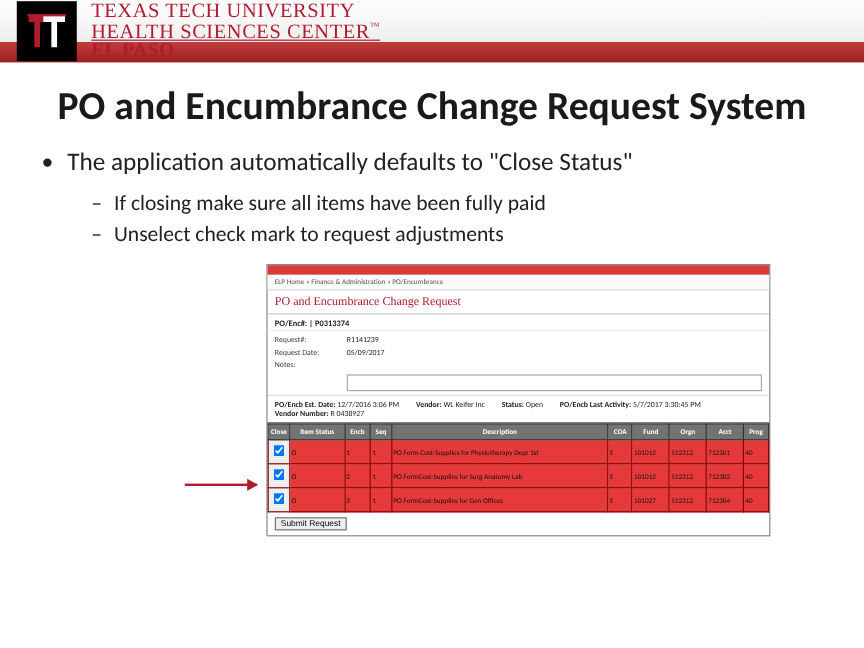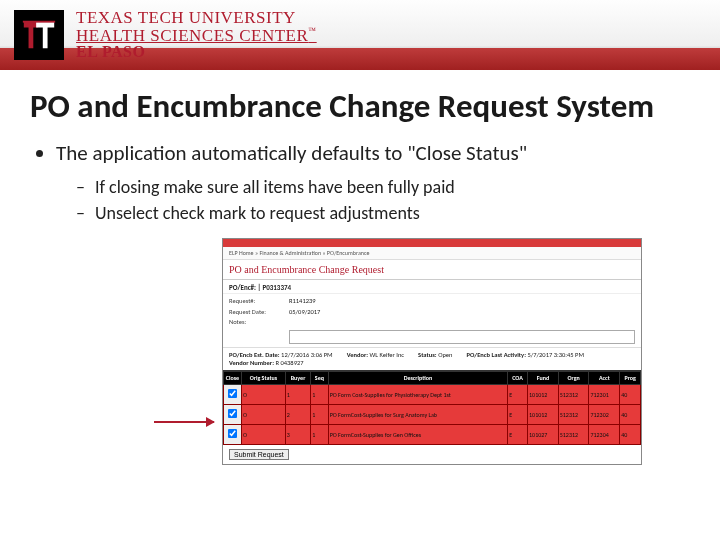--- a/index.html
+++ b/index.html
@@ -1,25 +1,25 @@
 <!DOCTYPE html>
 <html><head>
 <meta charset="utf-8">
 <style>
   * { margin:0; padding:0; box-sizing:border-box; }
   html,body { width:720px; height:540px; font-family:Calibri,Arial,sans-serif; background:#fff; overflow:hidden; }
-  .header-band { width:100%; height:70px; background:linear-gradient(to bottom,#fefefe 0%,#efefef 65%,#e0e0e0 68%,#bf3c3c 68%,#a02020 100%); display:flex; align-items:center; padding-left:14px; }
+  .header-band { width:100%; height:52px; background:linear-gradient(to bottom,#fefefe 0%,#efefef 65%,#e0e0e0 68%,#bf3c3c 68%,#a02020 100%); display:flex; align-items:center; padding-left:14px; }
   .logo-box { width:50px; height:50px; background:#000; display:flex; align-items:center; justify-content:center; position:relative; }
   .logo-box svg { width:38px; height:38px; }
   .brand-text { margin-left:12px; display:flex; flex-direction:column; line-height:1.05; font-family:Georgia,'Times New Roman',serif; }
   .brand-line1 { color:#b01c2e; font-size:17px; letter-spacing:.5px; }
   .brand-line2 { color:#b01c2e; font-size:17px; letter-spacing:.5px;text-decoration:underline; }
   .brand-line3 { color:#b01c2e; font-size:16px; letter-spacing:.5px;font-weight:bold; }
   .tm { font-size:8px; vertical-align:top; }
-  .slide-title { text-align:left; font-size:33px; color:#1a1a1a; margin-top:18px; line-height:1.15; padding:0 30px; }
+  .slide-title { text-align:center; font-size:33px; color:#1a1a1a; margin-top:18px; line-height:1.15; padding:0 30px; }
   .body { padding:14px 34px 0 34px; font-size:21px; color:#222; }
   .bullet-main { list-style:disc; margin-left:22px; }
   .bullet-sub { list-style:none; margin:10px 0 0 42px; font-size:18px; }
   .bullet-sub li::before { content:"–"; margin-right:10px; }
   .bullet-sub li { margin-bottom:4px; }
   .shot-wrap { display:flex; align-items:center; margin-top:14px; padding-left:120px; }
   .arrow { width:60px; height:2px; background:#b01c2e; position:relative; margin-right:8px; margin-top:140px; flex:0 0 60px; }
   .arrow::after { content:""; position:absolute; right:-1px; top:-4px; border-left:9px solid #b01c2e; border-top:5px solid transparent; border-bottom:5px solid transparent; }
   .shot { width:420px; border:1px solid #888; font-size:8px; background:#fff; }
   .shot-top { background:#d83a3a; height:8px; }
@@ -27,21 +27,21 @@
   .shot-heading { font-family:Georgia,serif; color:#b01c2e; font-size:10px; padding:4px 6px; border-bottom:1px solid #ccc; }
   .shot-id { font-size:7px; font-weight:bold; padding:3px 6px 1px; border-bottom:1px solid #eee; }
   .shot-fields { padding:3px 6px; font-size:6.5px; line-height:1.5; border-bottom:1px solid #ddd; }
   .shot-row { display:flex; margin-bottom:1px; }
   .fl { width:60px; color:#444; }
   .fv { color:#222; }
   .notes-box { border:1px solid #aaa; height:14px; margin-left:60px; margin-top:2px; background:#fff; }
   .shot-meta { padding:3px 6px; font-size:6.5px; border-bottom:1px solid #333; display:flex; flex-wrap:wrap; gap:0 14px; }
   .shot-meta b { font-weight:bold; }
   .grid { width:100%; border-collapse:collapse; font-size:6px; }
-  .grid th { background:#000000; color:#fff; padding:2px 1px; font-weight:bold; border:1px solid #333; }
+  .grid th { background:#737373; color:#fff; padding:2px 1px; font-weight:bold; border:1px solid #333; }
   .grid td { background:#e63a3a; color:#111; padding:2px 1px; border:1px solid #8a0000; text-align:left; }
   .grid td.chk { background:#eee; text-align:center; width:18px; }
   .grid input[type=checkbox]{ transform:scale(.7); }
   .submit { margin:4px 6px; font-size:7px; padding:1px 4px; border:1px solid #777; background:#eee; cursor:pointer; }
 </style>
 </head>
 <body>
 
 <div class="header-band">
   <div class="logo-box">
@@ -96,22 +96,22 @@
         <span><b>PO/Encb Est. Date:</b> <span>12/7/2016 3:06 PM</span></span>
         <span><b>Vendor:</b> <span>WL Keifer Inc</span></span>
         <span><b>Status:</b> <span>Open</span></span>
         <span><b>PO/Encb Last Activity:</b> <span>5/7/2017 3:30:45 PM</span></span>
         <span><b>Vendor Number:</b> <span>R 0438927</span></span>
       </div>
       <table class="grid">
         <thead>
           <tr>
             <th>Close</th>
-            <th>Orig Status</th>
-            <th>Buyer</th>
+            <th>Item Status</th>
+            <th>Encb</th>
             <th>Seq</th>
             <th>Description</th>
             <th>COA</th>
             <th>Fund</th>
             <th>Orgn</th>
             <th>Acct</th>
             <th>Prog</th>
           </tr>
         </thead>
         <tbody>

